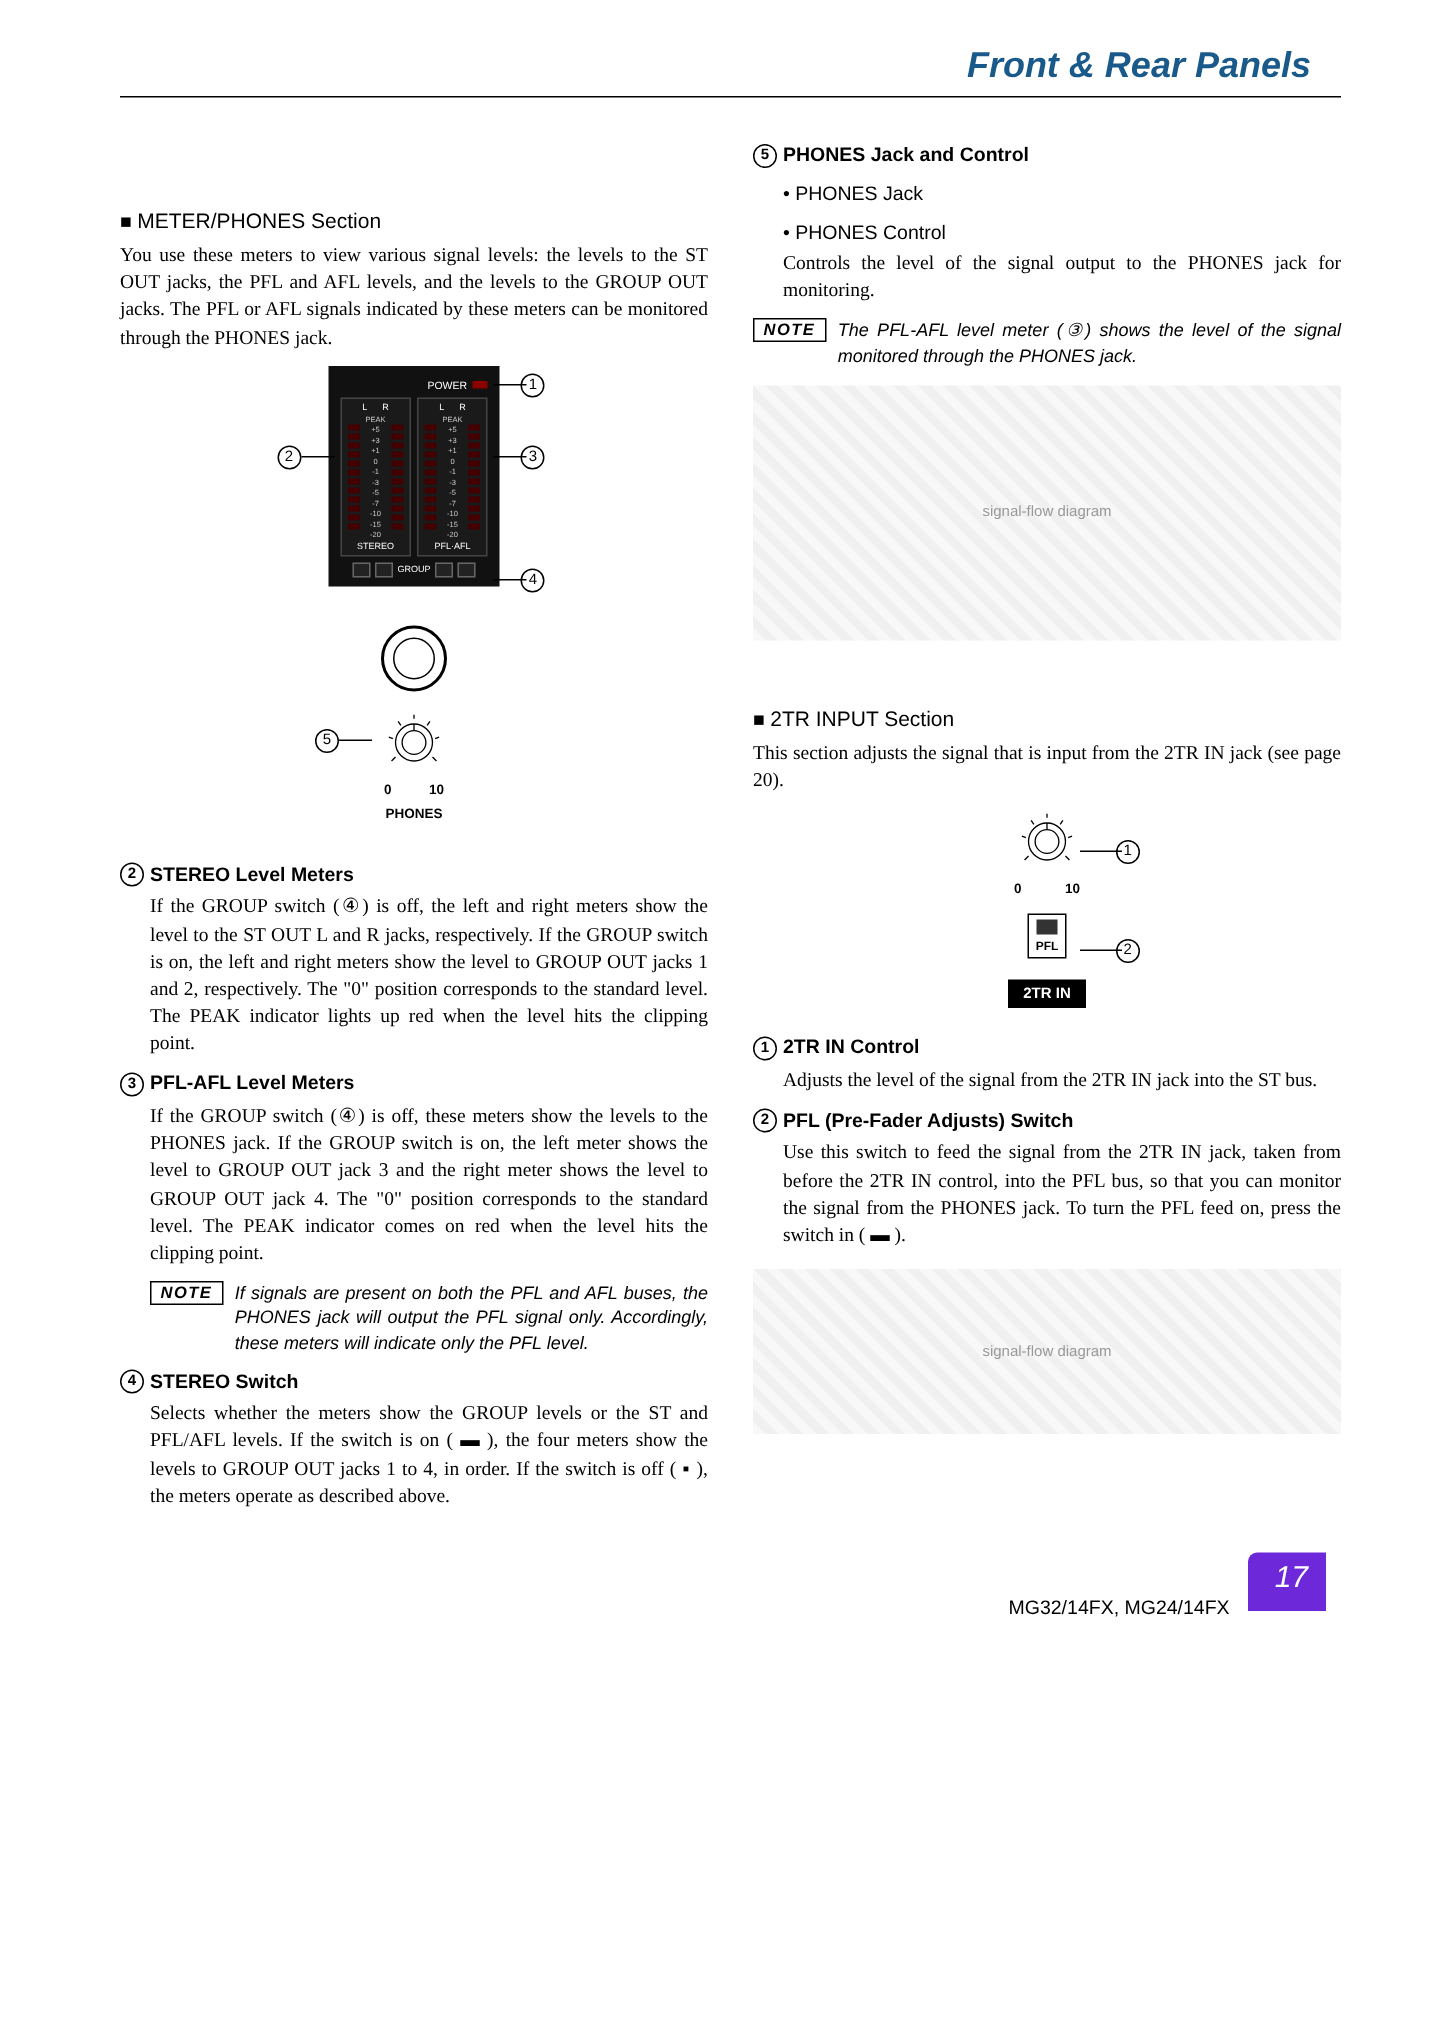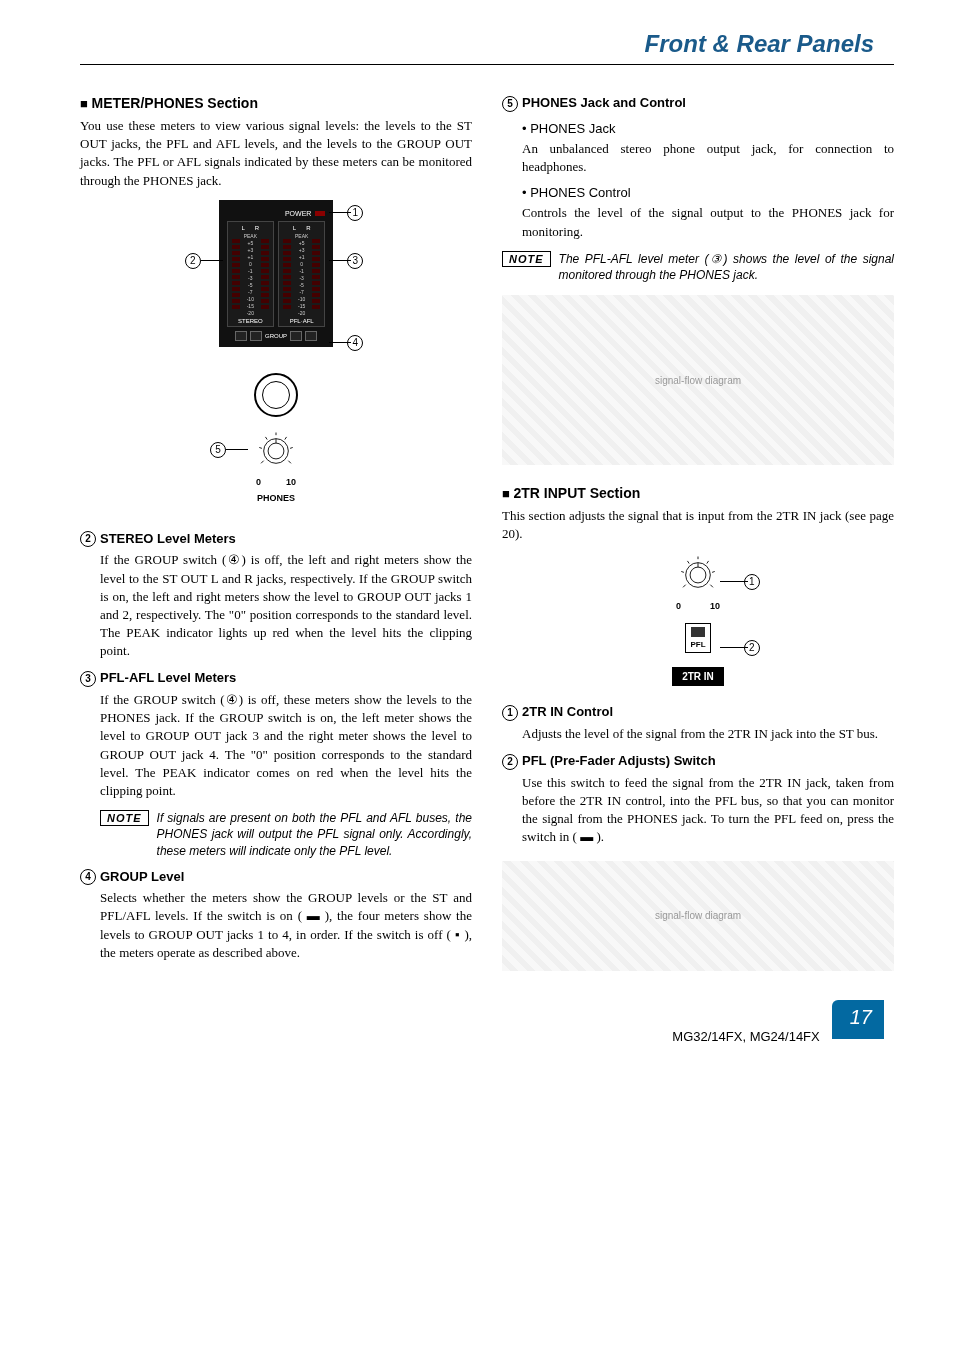--- a/index.html
+++ b/index.html
@@ -30,23 +30,24 @@
   .columns {
     display: flex;
     gap: 30px;
   }
   .col {
     flex: 1;
     min-width: 0;
   }
   .section-head {
     font-family: Arial, Helvetica, sans-serif;
-    font-weight: bold;
+    font-weight: normal;
     font-size: 14px;
     margin-bottom: 6px;
+    margin-top: 44px;
   }
   .section-head::before {
     content: "■ ";
     font-size: 13px;
   }
   .body-text {
     font-size: 13px;
     text-align: justify;
     line-height: 1.4;
     margin-bottom: 8px;
@@ -289,21 +290,21 @@
     gap: 12px;
     margin-top: 24px;
     padding-right: 10px;
   }
   .footer-model {
     font-family: Arial, sans-serif;
     font-size: 13px;
     margin-top: 34px;
   }
   .page-num {
-    background: #0369a1;
+    background: #6d28d9;
     color: #fff;
     font-family: Arial, sans-serif;
     font-size: 20px;
     font-style: italic;
     padding: 6px 12px 10px 18px;
     border-top-left-radius: 6px;
   }
   .fig-wrap { position: relative; display: inline-block; }
   .leader { position: absolute; border-top: 1px solid #000; }
 </style>
@@ -489,31 +490,30 @@
         <div class="item-head"><span class="circled">3</span><span>PFL-AFL Level Meters</span></div>
         <div class="indent">If the GROUP switch (④) is off, these meters show the levels to the PHONES jack. If the GROUP switch is on, the left meter shows the level to GROUP OUT jack 3 and the right meter shows the level to GROUP OUT jack 4. The "0" position corresponds to the standard level. The PEAK indicator comes on red when the level hits the clipping point.</div>
       </div>
 
       <div class="note-box">
         <span class="note-label">NOTE</span>
         <span class="note-text">If signals are present on both the PFL and AFL buses, the PHONES jack will output the PFL signal only. Accordingly, these meters will indicate only the PFL level.</span>
       </div>
 
       <div class="item-row">
-        <div class="item-head"><span class="circled">4</span><span>GROUP Level</span></div>
+        <div class="item-head"><span class="circled">4</span><span>STEREO Switch</span></div>
         <div class="indent">Selects whether the meters show the GROUP levels or the ST and PFL/AFL levels. If the switch is on ( ▬ ), the four meters show the levels to GROUP OUT jacks 1 to 4, in order. If the switch is off ( ▪ ), the meters operate as described above.</div>
       </div>
     </div>
 
     <div class="col">
       <div class="item-row" style="margin-top:0;">
         <div class="item-head"><span class="circled">5</span><span>PHONES Jack and Control</span></div>
         <div class="indent">
           <div class="sub-bullet">• PHONES Jack</div>
-          <div style="text-align:justify;">An unbalanced stereo phone output jack, for connection to headphones.</div>
           <div class="sub-bullet">• PHONES Control</div>
           <div style="text-align:justify;">Controls the level of the signal output to the PHONES jack for monitoring.</div>
         </div>
       </div>
 
       <div class="note-box" style="margin-left:0;">
         <span class="note-label">NOTE</span>
         <span class="note-text">The PFL-AFL level meter (③) shows the level of the signal monitored through the PHONES jack.</span>
       </div>
 

